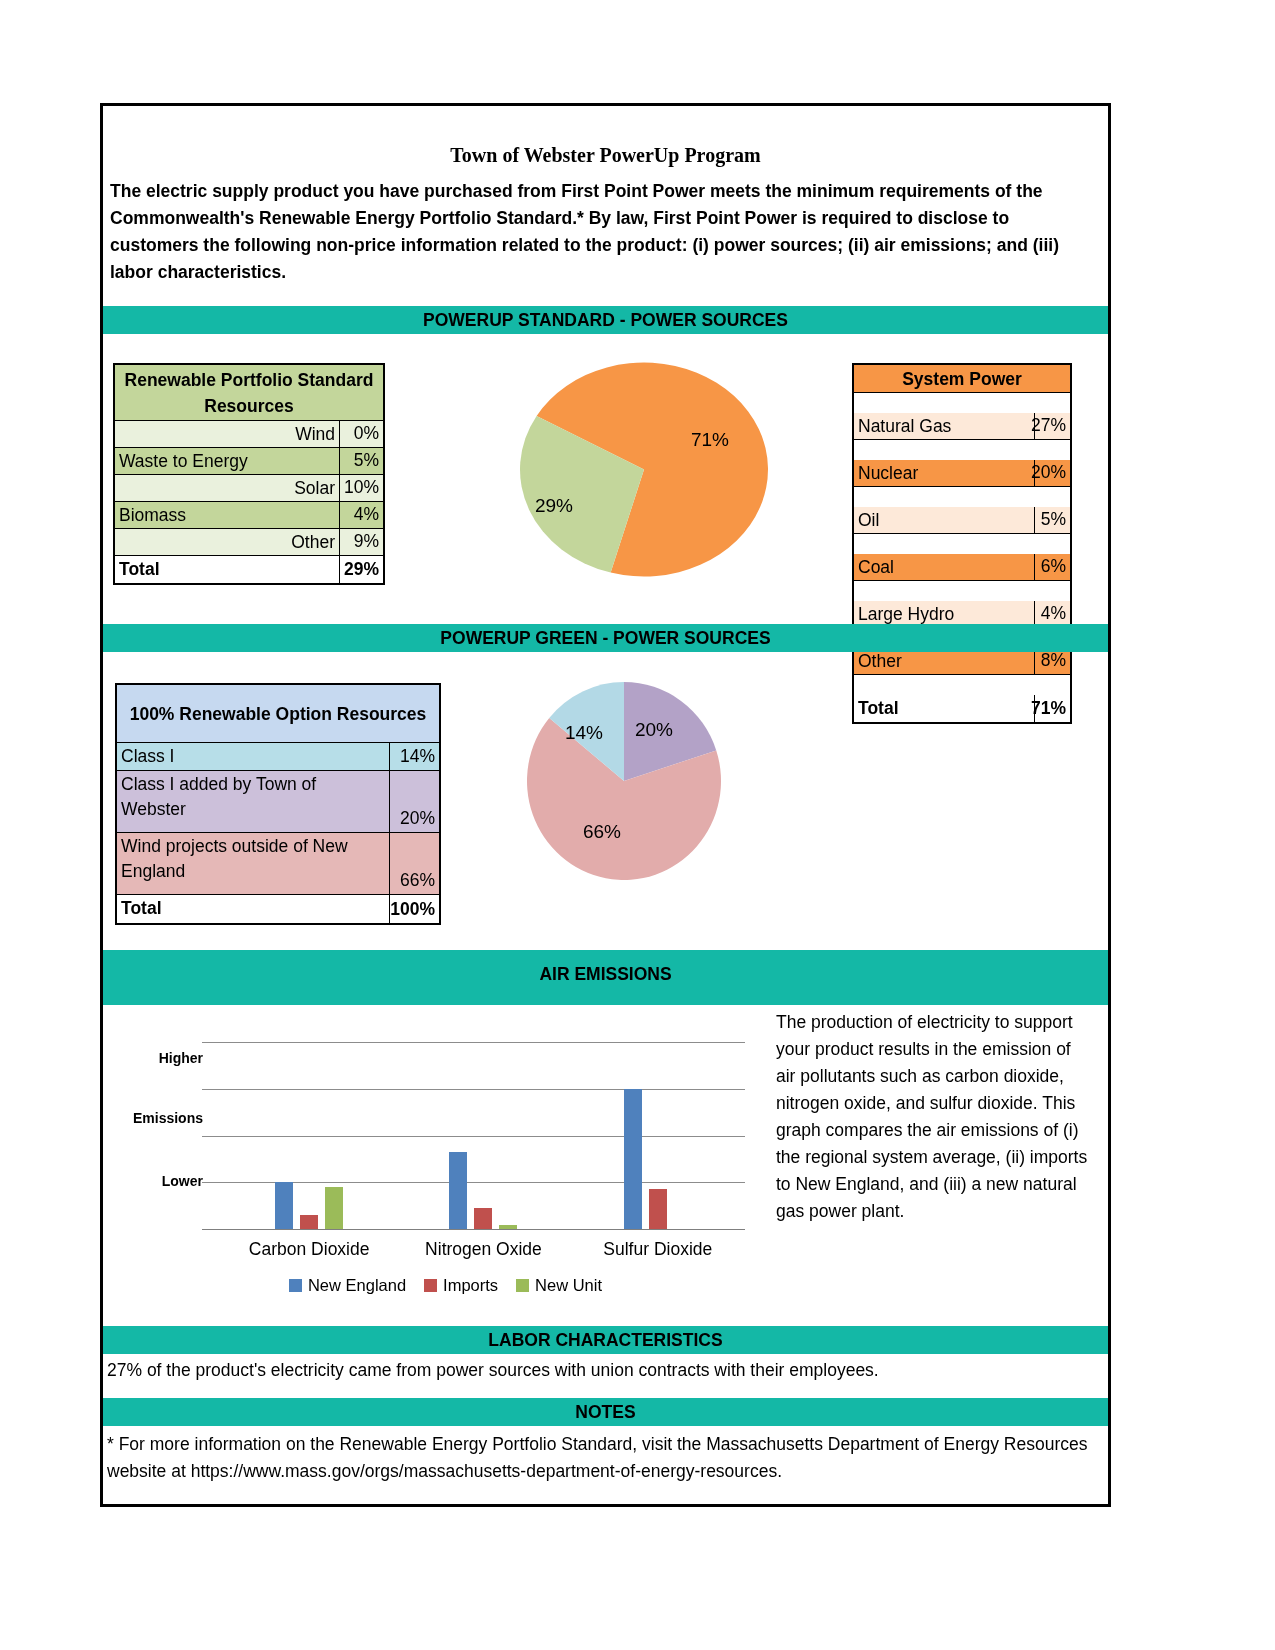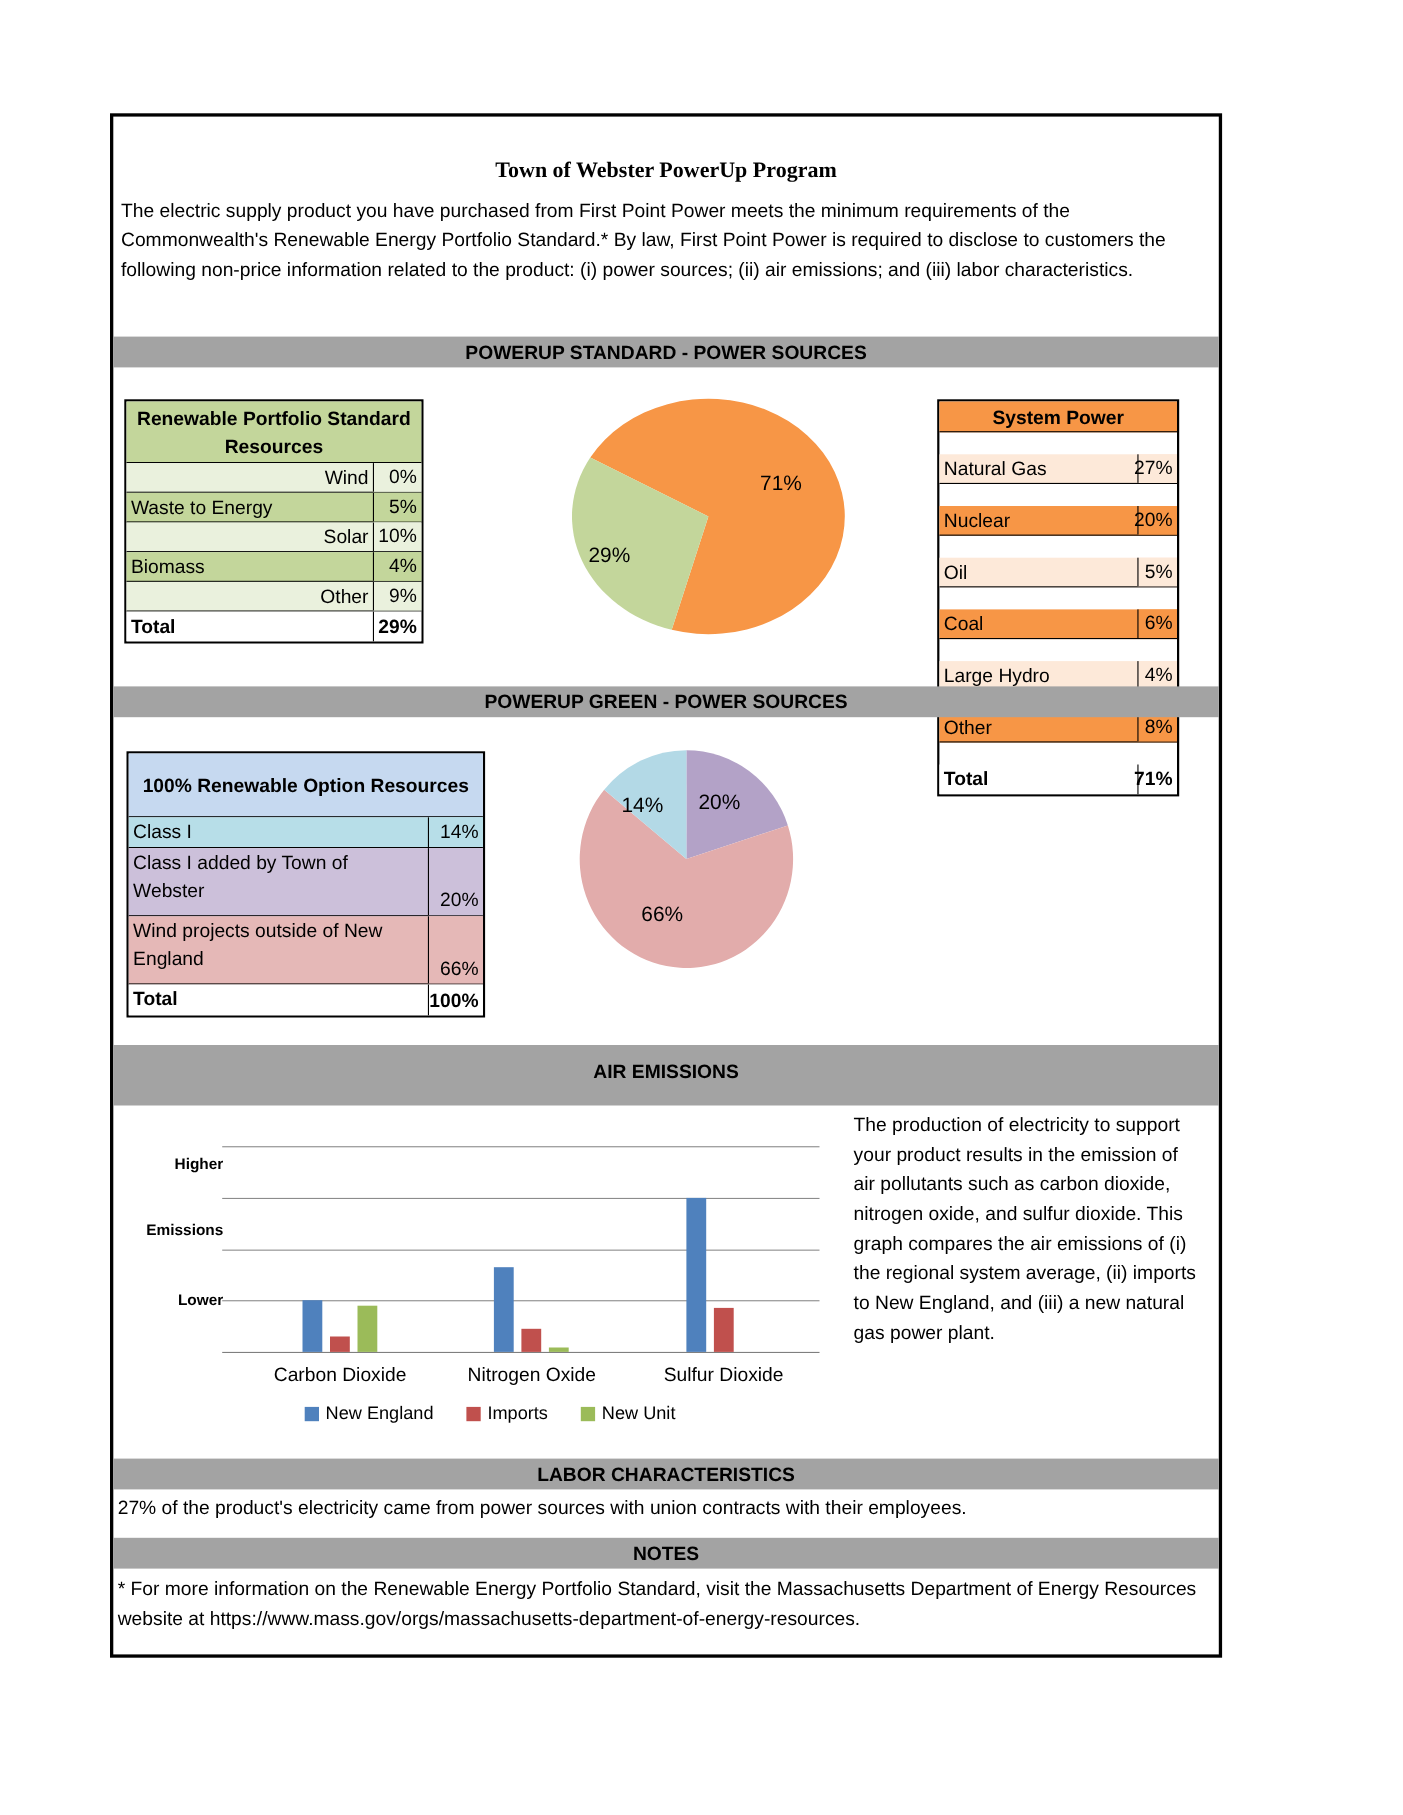--- a/index.html
+++ b/index.html
@@ -3,23 +3,23 @@
 <meta charset="utf-8">
 <style>
   html,body{margin:0;padding:0;background:#fff;}
   .page{position:relative;width:1275px;height:1650px;background:#ffffff;overflow:hidden;
         font-family:"Liberation Sans", sans-serif;color:#000;}
   .doc{position:absolute;left:100px;top:103px;width:1005px;height:1398px;border:3px solid #000;background:#fff;}
 
   .title-line{position:absolute;left:0;width:100%;text-align:center;
       font-family:"Liberation Serif", serif;font-weight:bold;font-size:20px;line-height:26px;}
   .t1{top:9px;} .t2{top:36px;}
-  .intro{position:absolute;left:7px;top:72px;width:988px;font-size:17.5px;line-height:27px;}
-
-  .band{position:absolute;left:0;width:100%;height:28px;background:#a3a3a3;
+  .intro{position:absolute;left:7px;top:72px;width:988px;font-size:17.5px;line-height:27px;font-weight:bold;}
+
+  .band{position:absolute;left:0;width:100%;height:28px;background:#14b8a6;
         font-weight:bold;font-size:17.5px;text-align:center;line-height:28px;}
   .band-standard{top:200px;}
   .band-green{top:518px;}
   .band-air{top:844px;height:55px;line-height:100px;} 
   .band-air span{display:block;margin-top:10px;line-height:28px;}
   .band-labor{top:1220px;}
   .band-notes{top:1292px;}
 
   
   .tbl{position:absolute;border:2px solid #000;background:#fff;font-size:17.5px;box-sizing:border-box;}
@@ -63,21 +63,21 @@
   .grid{position:absolute;left:0;width:100%;height:0;border-top:1px solid #8c8c8c;}
   .g0{top:0;} .g1{top:25%;} .g2{top:50%;} .g3{top:75%;} .g4{top:100%;border-top:1px solid #7f7f7f;}
   .groups{position:absolute;left:0;top:0;width:100%;height:100%;display:flex;
           justify-content:space-around;align-items:flex-end;padding-left:20px;box-sizing:border-box;}
   .bar-group{display:flex;align-items:flex-end;gap:7px;height:100%;}
   .bar{width:18px;height:0;}
   .cats{position:absolute;left:99px;top:203px;width:543px;display:flex;justify-content:space-around;
         padding-left:20px;box-sizing:border-box;font-size:17.5px;}
   .cat{width:170px;text-align:center;}
   .legend{position:absolute;left:71px;top:240px;width:543px;display:flex;justify-content:center;
-          gap:30px;font-size:16.5px;align-items:center;}
+          gap:18px;font-size:16.5px;align-items:center;}
   .legend-item{display:flex;align-items:center;gap:6px;}
   .legend-swatch{width:13px;height:13px;display:inline-block;}
 
   .air-para{position:absolute;left:673px;top:903px;width:318px;font-size:17.5px;line-height:27px;}
   .labor-text{position:absolute;left:4px;top:1251px;width:995px;font-size:17.5px;line-height:27px;}
   .notes-text{position:absolute;left:4px;top:1325px;width:996px;font-size:17.5px;line-height:27px;}
 </style>
 </head>
 <body>
 

